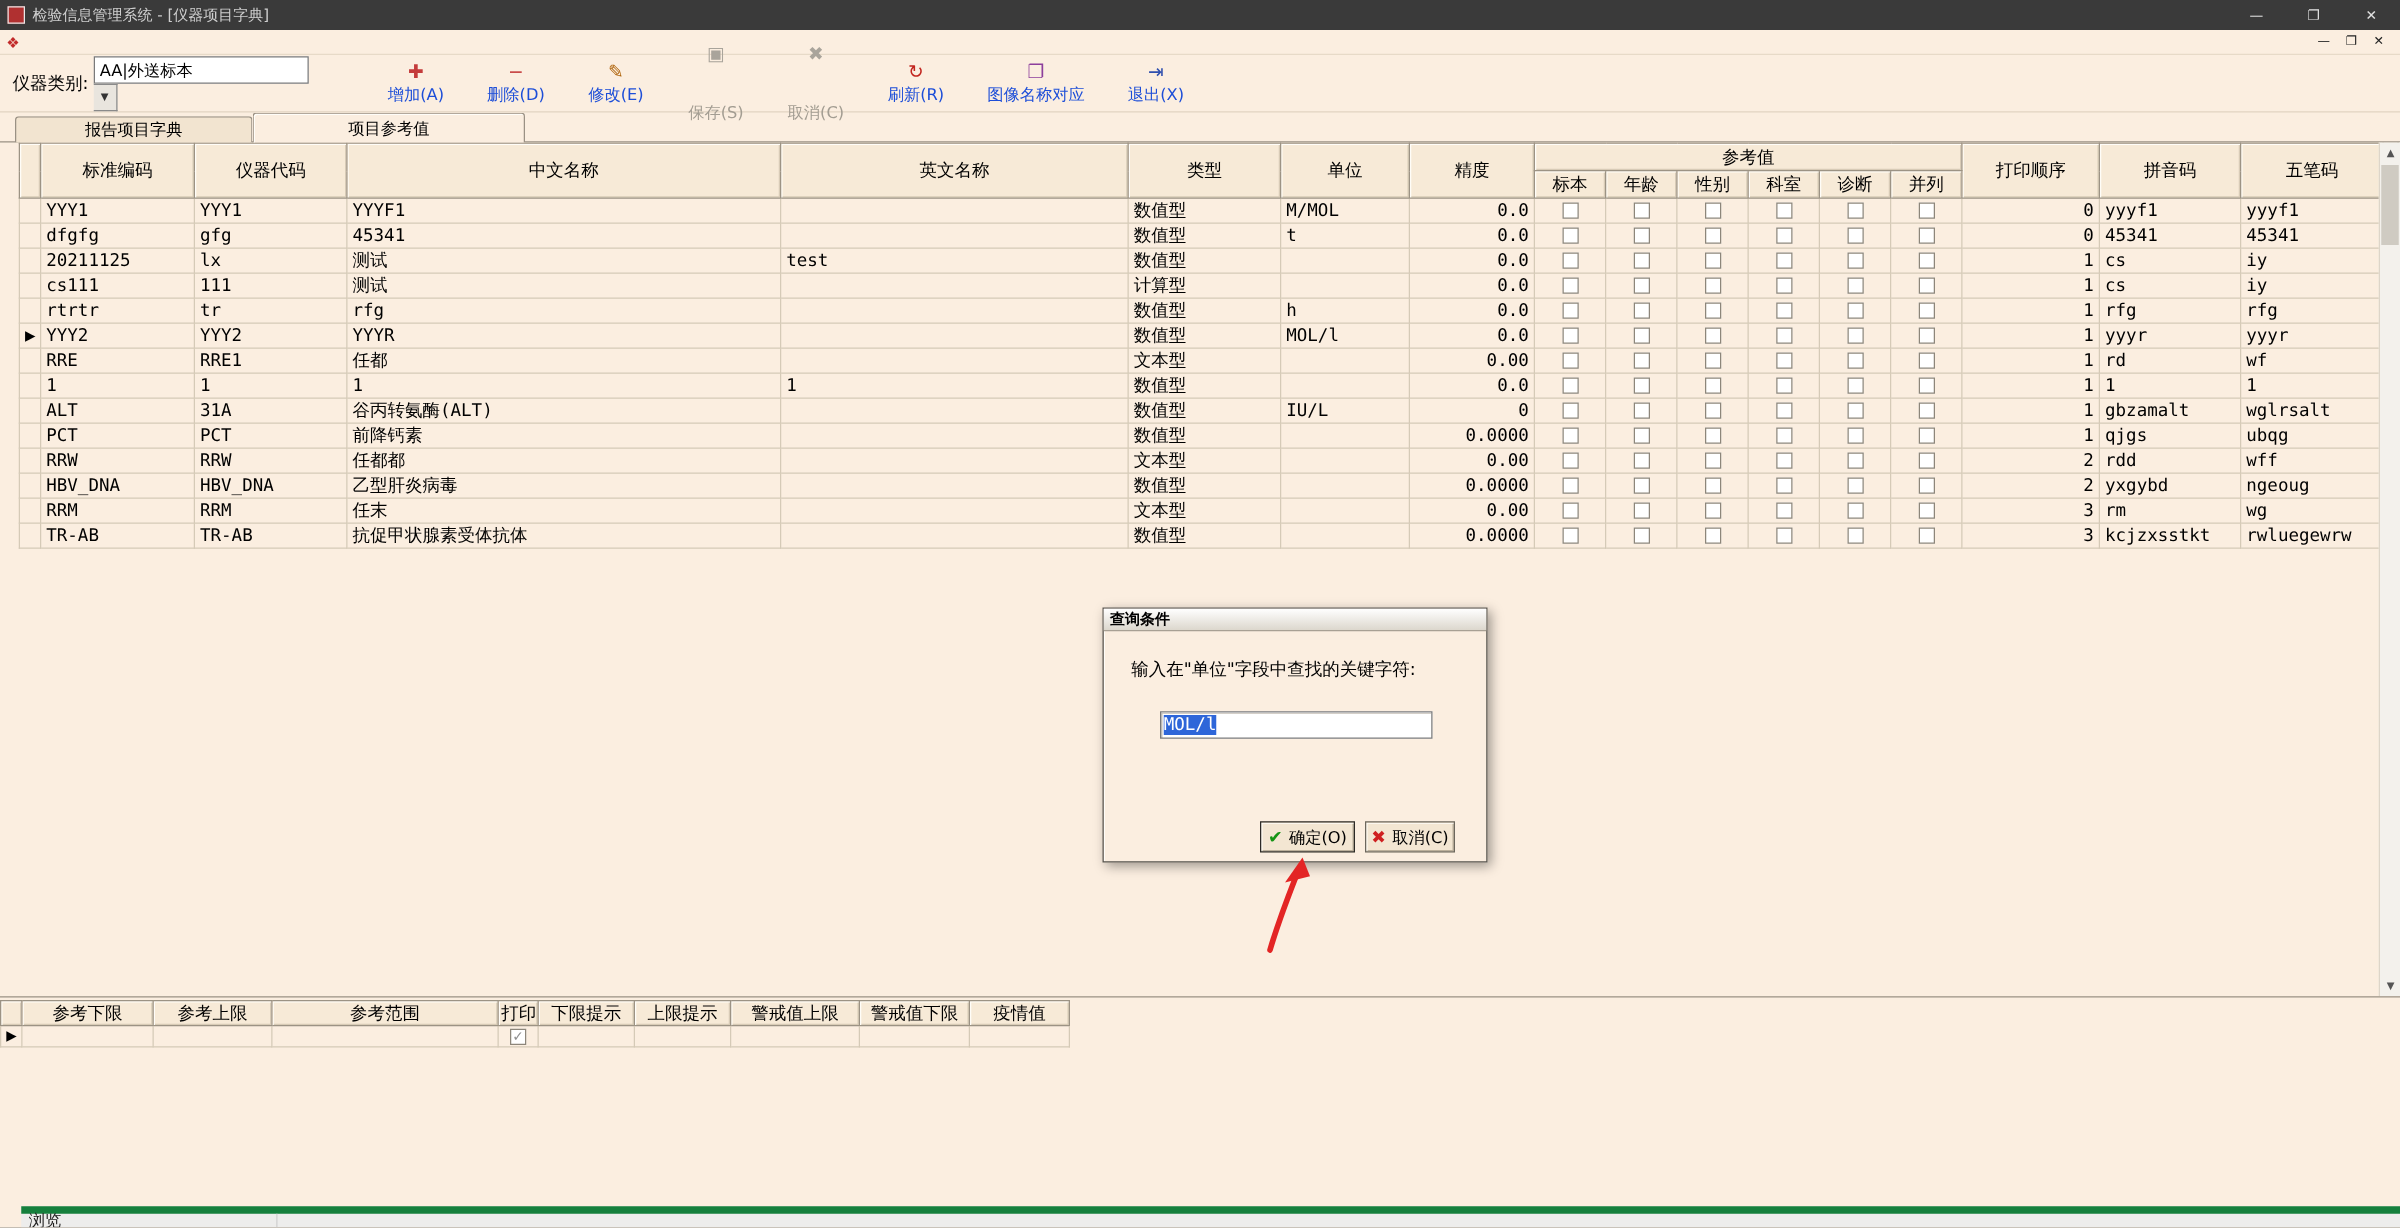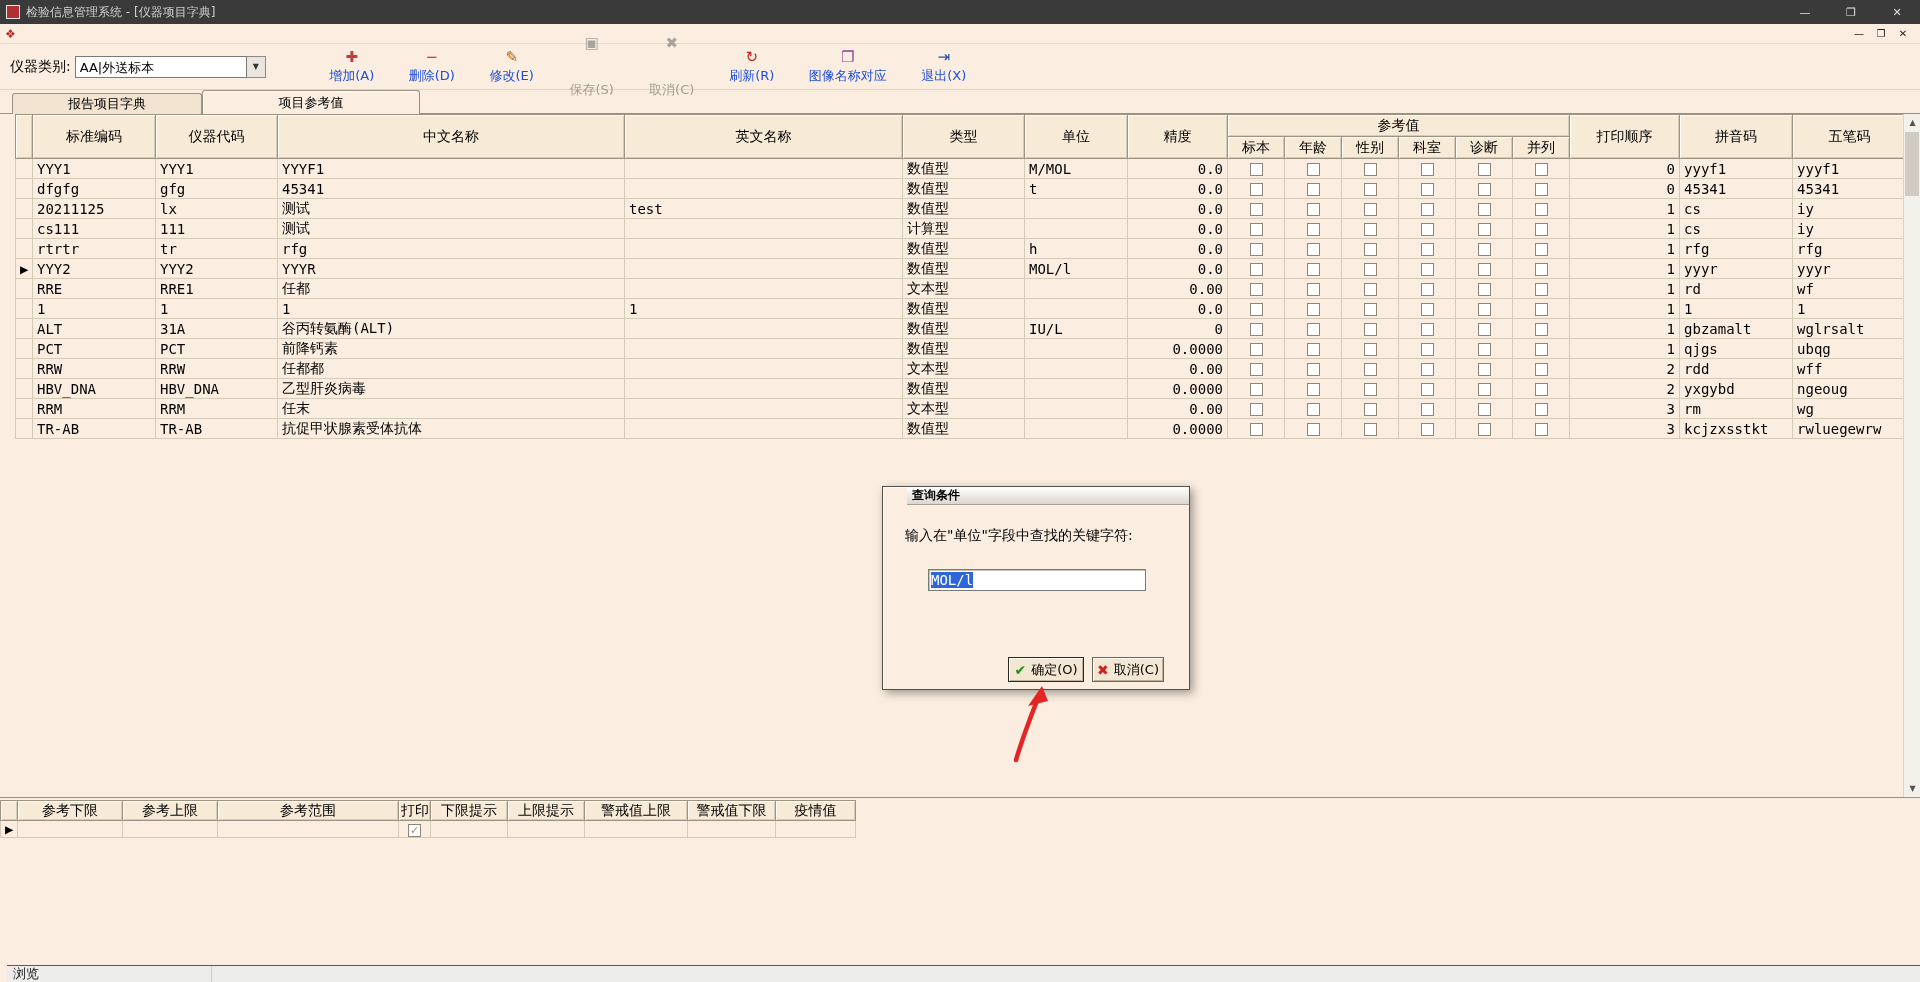--- a/index.html
+++ b/index.html
@@ -20,21 +20,21 @@
   .menubar { position:absolute; top:24px; left:0; right:0; height:20px; background:#fbeee0; border-bottom:1px solid #e7dac8; display:flex; align-items:center; }
   .mdi-icon { font-size:12px; color:#c22a2a; margin:0 6px 0 5px; }
   .menu-items { display:flex; height:100%; align-items:center; }
   .menu-item { font-size:13px; color:#111; padding:0 9px; height:100%; display:flex; align-items:center; cursor:default; }
   .mdi-ctrls { margin-left:auto; display:flex; margin-right:6px; }
   .mdi-btn { width:22px; height:16px; display:flex; align-items:center; justify-content:center; font-size:10px; color:#222; }
 
   
   .toolbar { position:absolute; top:44px; left:0; right:0; height:46px; background:#fbeee0; border-bottom:1px solid #e2d4c1; display:flex; align-items:center; }
   .cat-label { font-size:14px; margin-left:10px; color:#000; }
-  .combo { display:flex; margin-left:4px; }
+  .combo { display:flex; margin-left:4px;flex-direction:column; }
   .combo-text { width:172px; height:22px; background:#fff; border:1px solid #7a7a7a; font-size:13px; padding:2px 4px; color:#000; }
   .combo-btn { width:19px; height:22px; background:#e9e5de; border:1px solid #8a8a8a; border-left:none; display:flex; align-items:center; justify-content:center; }
   .combo-arrow { font-size:8px; color:#333; }
   .toolbar-buttons { display:flex; margin-left:46px; align-items:center; }
   .tb-btn { width:80px; height:42px; display:flex; flex-direction:column; align-items:center; justify-content:center; gap:2px; cursor:default; }
   .tb-btn.wide { width:112px; }
   .tb-ico { font-size:15px; line-height:16px; }
   .tb-lbl { font-size:13px; color:#1d4ed8; }
   .tb-btn.disabled .tb-lbl { color:#a39d92;margin-top:28px; }
 
@@ -65,26 +65,26 @@
   .vs-btn.up { top:0; } .vs-btn.down { bottom:0; }
   .vs-thumb { position:absolute; left:1px; right:1px; top:18px; height:64px; background:#cfcbc2; }
 
   
   .bottom-panel { position:absolute; top:797px; left:0; right:0; height:168px; background:#fbeee0; border-top:1px solid #9b9184; }
   #bottom-table { margin-top:2px; width:855px; }
   #bottom-table thead tr { height:20px; }
   #bottom-table tbody tr { height:17px; }
 
   
-  .statusbar { position:absolute; left:7px; right:0; bottom:0; height:17px; background:#ededec; border-top:1px solid #15803d; display:flex; align-items:center; }
+  .statusbar { position:absolute; left:17px; right:0; bottom:0; height:17px; background:#ededec; border-top:6px solid #15803d; display:flex; align-items:center; }
   .status-cell { width:205px; height:100%; border-right:1px solid #cfcfcf; font-size:13px; color:#222; padding:0 6px; display:flex; align-items:center; }
 
   
   .dialog { position:absolute; left:882px; top:486px; width:308px; height:204px; background:#fbeee0; border:1px solid #55524c; box-shadow:3px 3px 9px rgba(0,0,0,.38), inset 1px 1px 0 #fffdf8; z-index:50; }
-  .dlg-title { height:18px; background:linear-gradient(#ffffff,#dcd7cd); border-bottom:1px solid #a8a094; display:flex; align-items:center; padding:0 5px;margin-left:24px; }
+  .dlg-title { height:18px; background:linear-gradient(#ffffff,#dcd7cd); border-bottom:1px solid #a8a094; display:flex; align-items:center; padding:0 5px; }
   .dlg-title span { font-size:12px; font-weight:bold; color:#000; }
   .dlg-prompt { position:absolute; left:22px; top:40px; font-size:14px; color:#000; }
   .dlg-input { position:absolute; left:45px; top:82px; width:218px; height:22px; background:#fff; border:1px solid #7a7a7a; box-shadow:inset 1px 1px 0 #c6c0b6; font-size:14px; padding:2px 2px; font-family:"DejaVu Sans Mono","Liberation Mono",monospace; }
   .dlg-input .sel { background:#2e66d9; color:#fff; }
   .dlg-btn { position:absolute; top:170px; height:25px; background:#f3e6d2; border:1px solid #6c675d; box-shadow:inset 1px 1px 0 #fffdf8, inset -1px -1px 0 #bcb09b; display:flex; align-items:center; justify-content:center; gap:5px; font-size:13px; color:#000; cursor:default; }
   .dlg-btn.ok { left:125px; width:76px; border-color:#2c2a26; }
   .dlg-btn.cancel { left:209px; width:72px; }
   .ok-ico { color:#149414; font-weight:bold; font-size:14px; }
   .x-ico { color:#cf2020; font-weight:bold; font-size:14px; }
 

